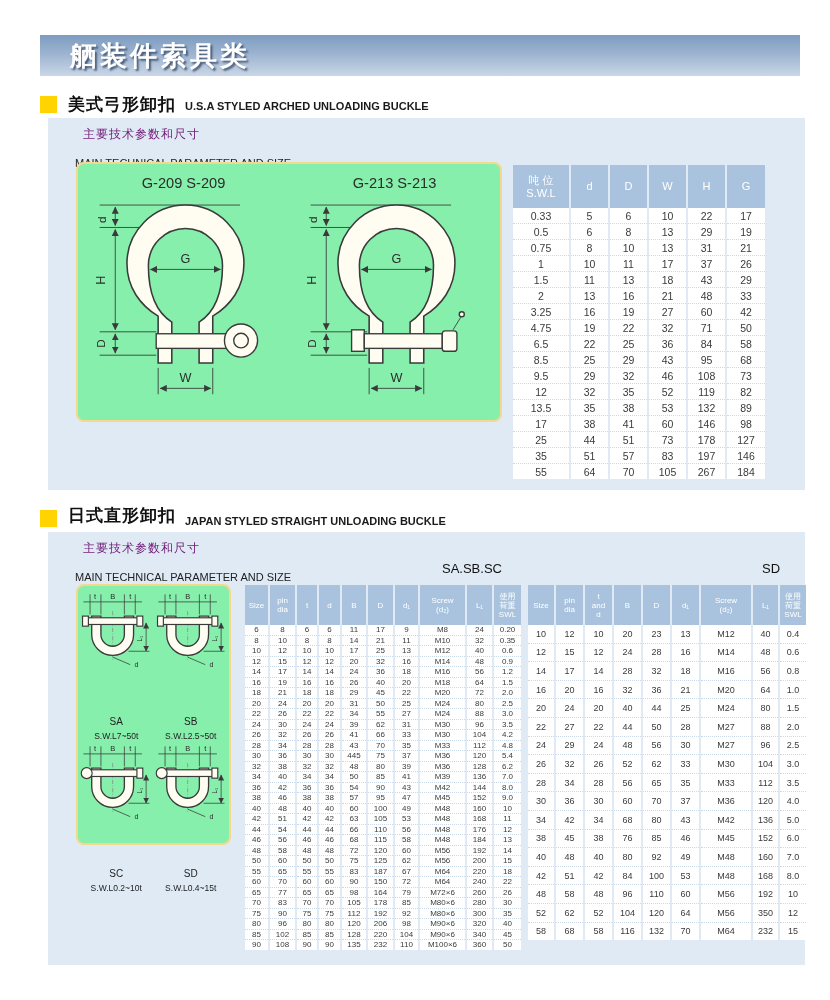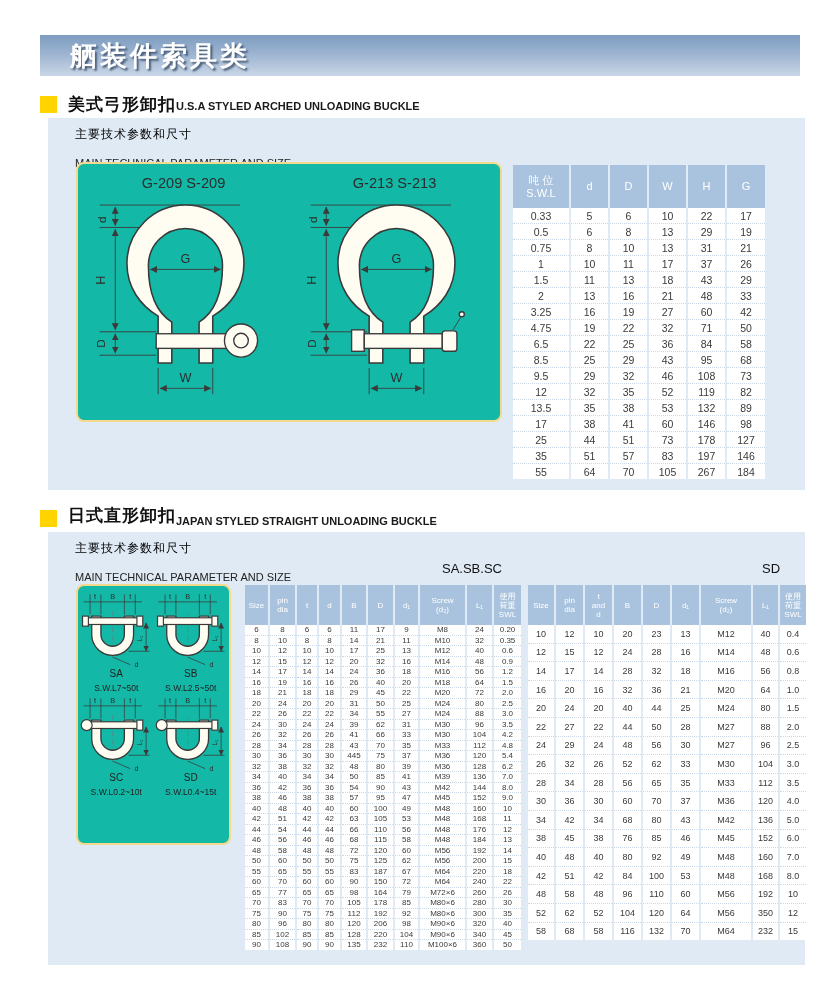--- a/index.html
+++ b/index.html
@@ -14,33 +14,33 @@
     display:flex;align-items:center;padding-left:30px;box-sizing:border-box;
   }
   .banner-zh{font-size:27px;font-weight:bold;color:#fff;letter-spacing:3px;
     text-shadow:2px 2px 2px rgba(55,75,105,.85);}
   .banner-en{font-size:19px;font-weight:bold;color:#eef3f8;margin-left:14px;
     letter-spacing:.5px;text-shadow:1px 1px 1px rgba(55,75,105,.7);}
   .sec-title{position:absolute;left:40px;display:flex;align-items:center;}
   #sec1-title{top:93px;} #sec2-title{top:504px;align-items:flex-end;}
   .bullet{width:17px;height:17px;background:#ffd400;margin-right:11px;flex:0 0 auto;}
   .sec-zh{font-size:17px;font-weight:bold;color:#101010;letter-spacing:1px;}
-  .sec-en{font-size:11px;font-weight:bold;color:#1a1a1a;padding-top:3px;}
+  .sec-en{font-size:11px;font-weight:bold;color:#1a1a1a;margin-left:9px;padding-top:3px;}
   .panel{position:absolute;left:48px;width:757px;background:#dfeaf5;}
   #panel1{top:118px;height:372px;} #panel2{top:532px;height:433px;}
   .param{position:absolute;left:27px;top:8px;}
-  .param-zh{font-size:12px;letter-spacing:1px;color:#000000;}
+  .param-zh{font-size:12px;letter-spacing:1px;color:#701a75;margin-left:8px;}
   .param-en{font-size:11px;color:#222;margin-top:14px;}
-  .diagram-box{position:absolute;background:#14b8a6;border:2px solid #f3d98b;border-radius:8px;box-sizing:border-box;}
+  .diagram-box{position:absolute;background:#86efac;border:2px solid #f3d98b;border-radius:8px;box-sizing:border-box;}
   #dbox1{left:28px;top:44px;width:426px;height:260px;display:flex;justify-content:space-around;align-items:flex-start;padding-top:4px;}
   #dbox2{left:28px;top:52px;width:155px;height:261px;}
   .dgrid{display:flex;flex-wrap:wrap;padding:5px 1px 0 1px;}
   .dcell{width:50%;box-sizing:border-box;text-align:center;margin-bottom:2px;}
   .dcell svg{width:72px;height:77px;display:block;margin:0 auto;}
-  .dlabel{font-size:10px;color:#222;}
+  .dlabel{font-size:10px;color:#222;margin-top:48px;}
   .dswl{font-size:8.5px;color:#222;margin-top:4px;letter-spacing:0;}
   .tcaption{position:absolute;top:29px;font-size:13px;color:#111;}
   #cap-sabc{left:394px;} #cap-sd{left:714px;}
   table.tbl{position:absolute;border-collapse:collapse;table-layout:fixed;}
   .tbl th{
     background:#a9c3de;color:#fff;font-weight:normal;text-align:center;vertical-align:middle;
     white-space:pre-line;border-right:2px solid #dfeaf5;padding:0;
   }
   .tbl th:last-child{border-right:none;}
   .tbl td{

